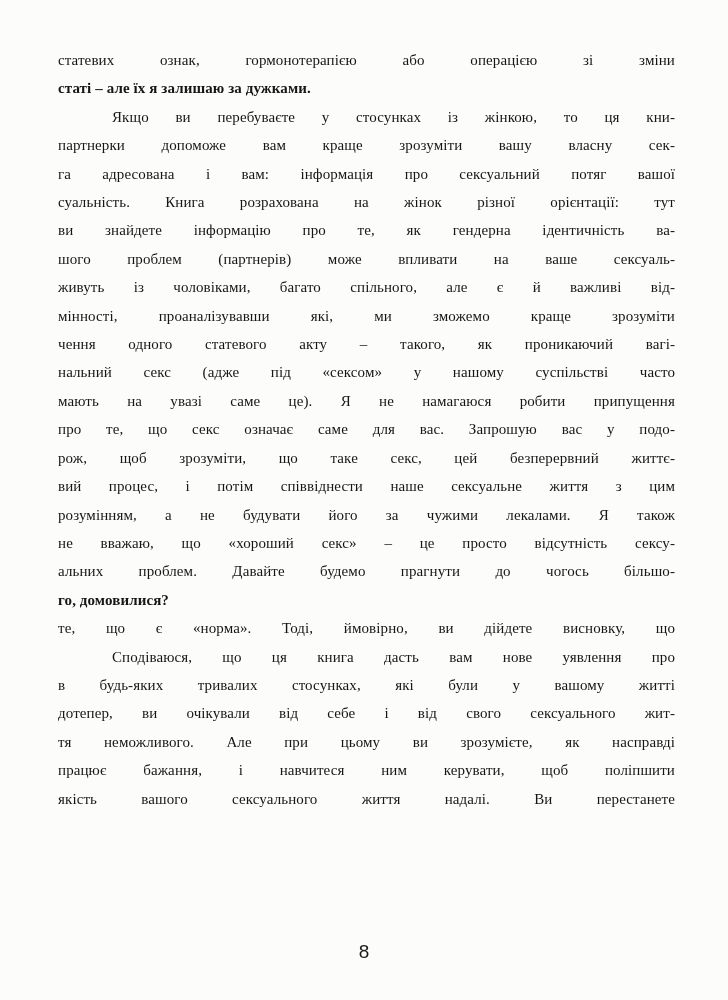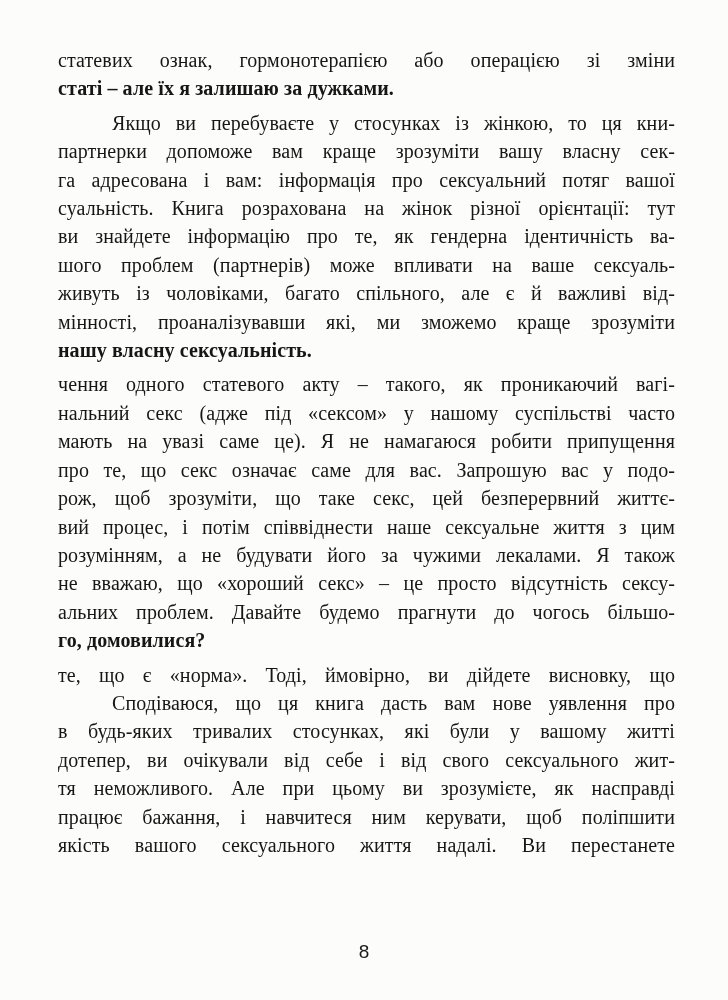--- a/index.html
+++ b/index.html
@@ -18,29 +18,28 @@
     position: relative;
     width: 728px;
     height: 1000px;
     background: #fcfcfb;
   }
   .text-block {
     position: absolute;
     left: 58px;
     top: 46px;
     width: 617px;
-    font-size: 20px;
+    font-size: 15px;
     line-height: 28.4px;
     letter-spacing: 0.1px;
   }
   .paragraph {
     margin: 0;
   }
   .paragraph + .paragraph {
-    margin-top: 6px;
   }
   .line {
     text-align: justify;
     text-align-last: justify;
     white-space: normal;
   }
   .line.free-end {
     text-align-last: left;
     font-weight: bold;
   }
@@ -69,21 +68,20 @@
       </div>
       <div class="paragraph indent">
         <div class="line first">Якщо ви перебуваєте у стосунках із жінкою, то ця кни-</div>
         <div class="line">партнерки допоможе вам краще зрозуміти вашу власну сек-</div>
         <div class="line">га адресована і вам: інформація про сексуальний потяг вашої</div>
         <div class="line">суальність. Книга розрахована на жінок різної орієнтації: тут</div>
         <div class="line">ви знайдете інформацію про те, як гендерна ідентичність ва-</div>
         <div class="line">шого проблем (партнерів) може впливати на ваше сексуаль-</div>
         <div class="line">живуть із чоловіками, багато спільного, але є й важливі від-</div>
         <div class="line">мінності, проаналізувавши які, ми зможемо краще зрозуміти</div>
-        <div class="line free-end">нашу власну сексуальність.</div>
       </div>
       <div class="paragraph indent">
         <div class="line">чення одного статевого акту – такого, як проникаючий вагі-</div>
         <div class="line">нальний секс (адже під «сексом» у нашому суспільстві часто</div>
         <div class="line">мають на увазі саме це). Я не намагаюся робити припущення</div>
         <div class="line">про те, що секс означає саме для вас. Запрошую вас у подо-</div>
         <div class="line">рож, щоб зрозуміти, що таке секс, цей безперервний життє-</div>
         <div class="line">вий процес, і потім співвіднести наше сексуальне життя з цим</div>
         <div class="line">розумінням, а не будувати його за чужими лекалами. Я також</div>
         <div class="line">не вважаю, що «хороший секс» – це просто відсутність сексу-</div>

